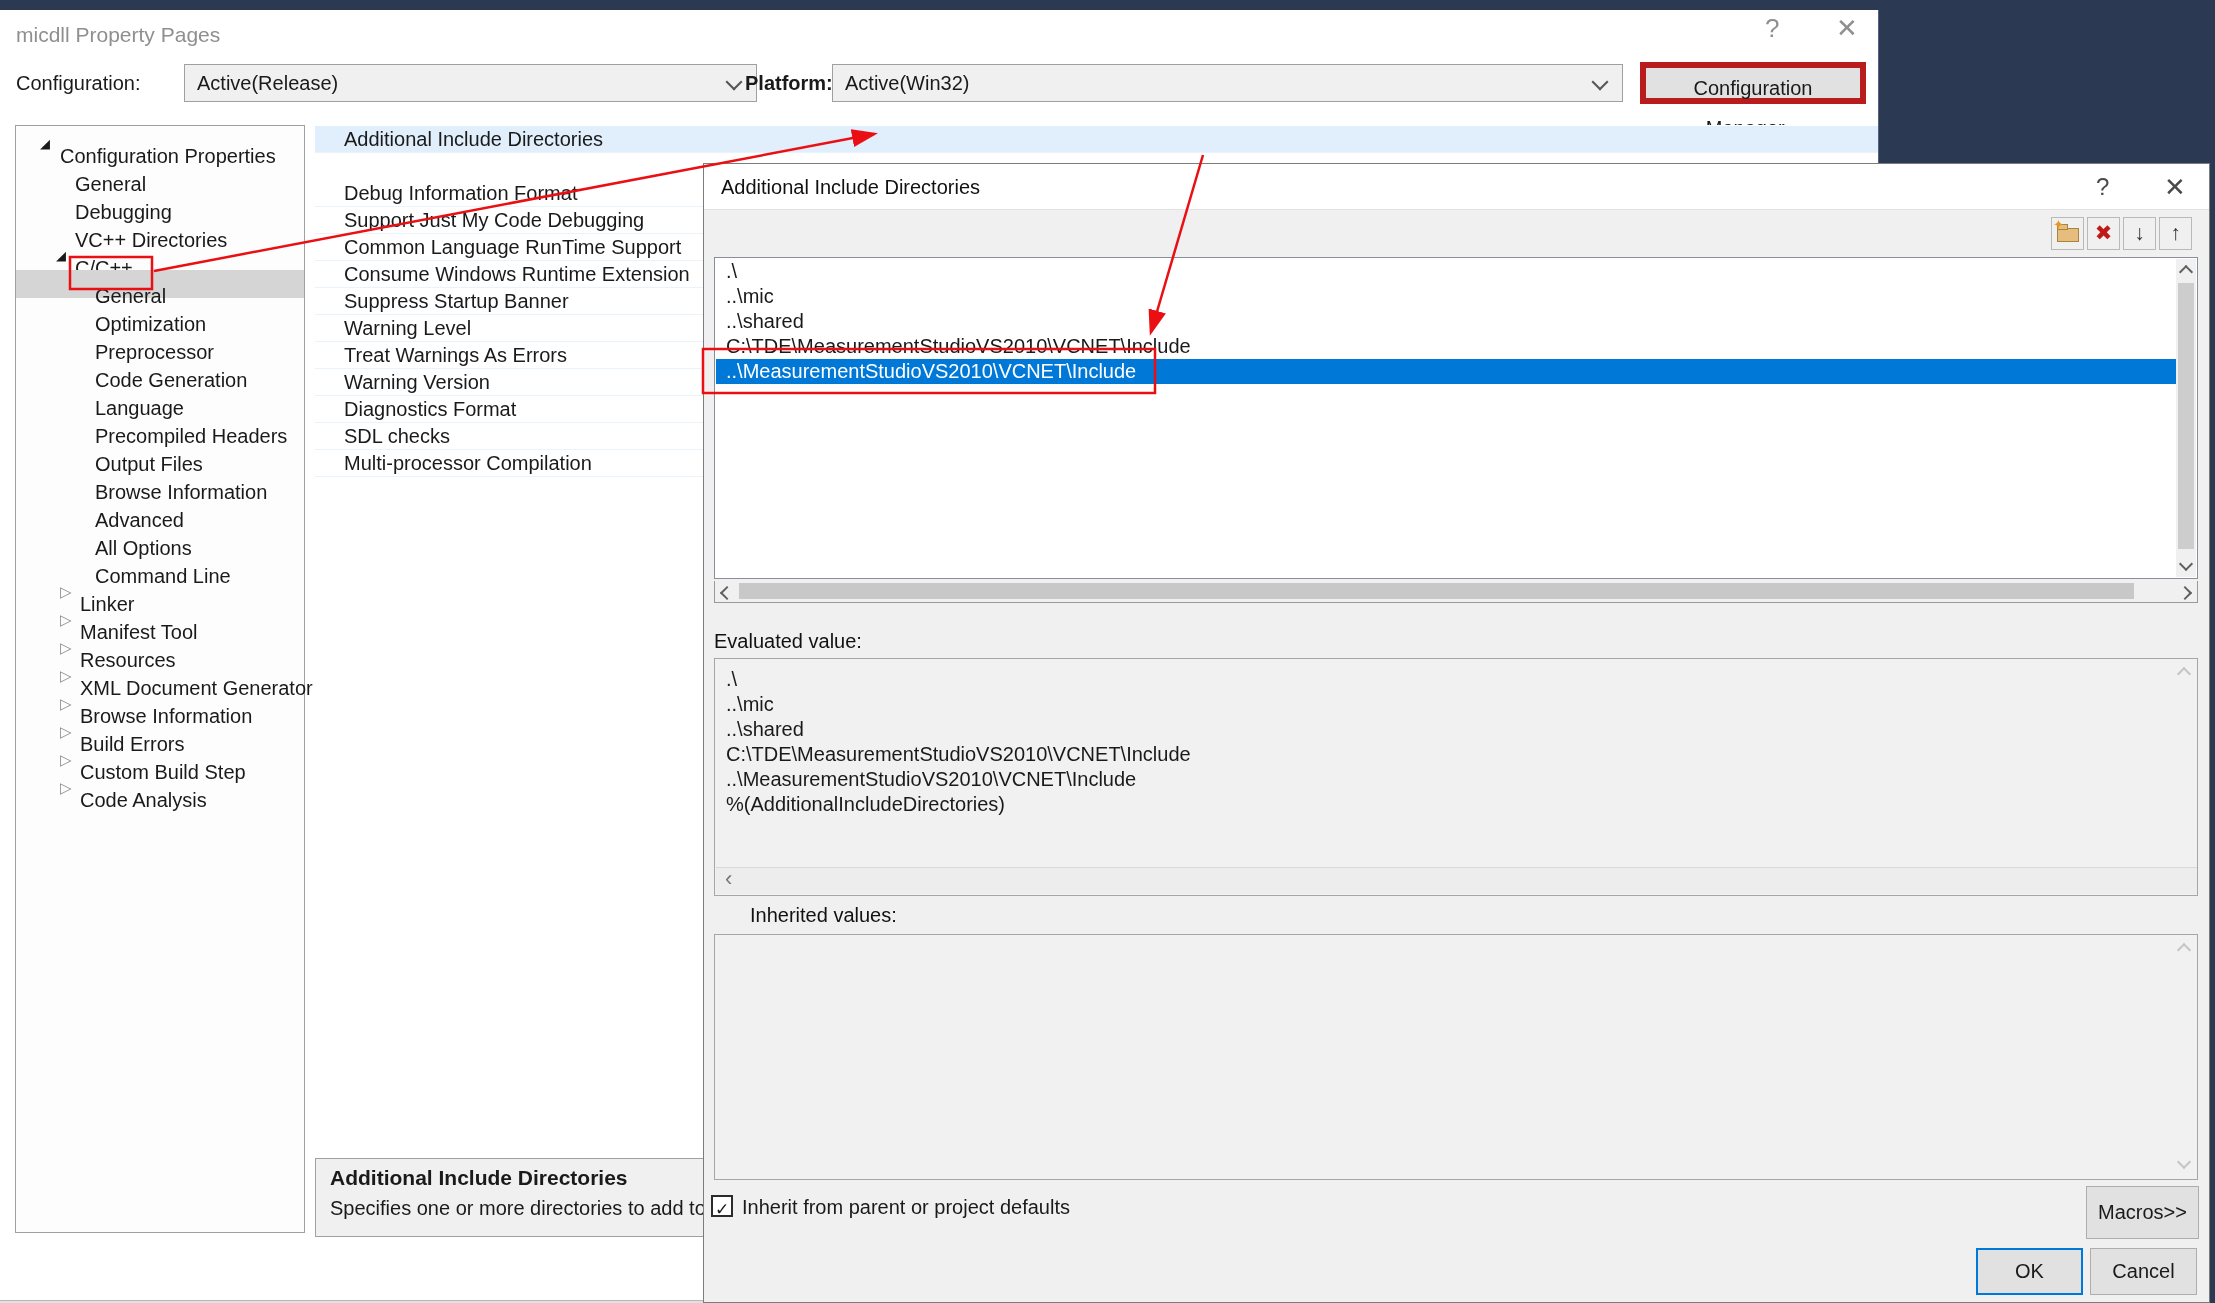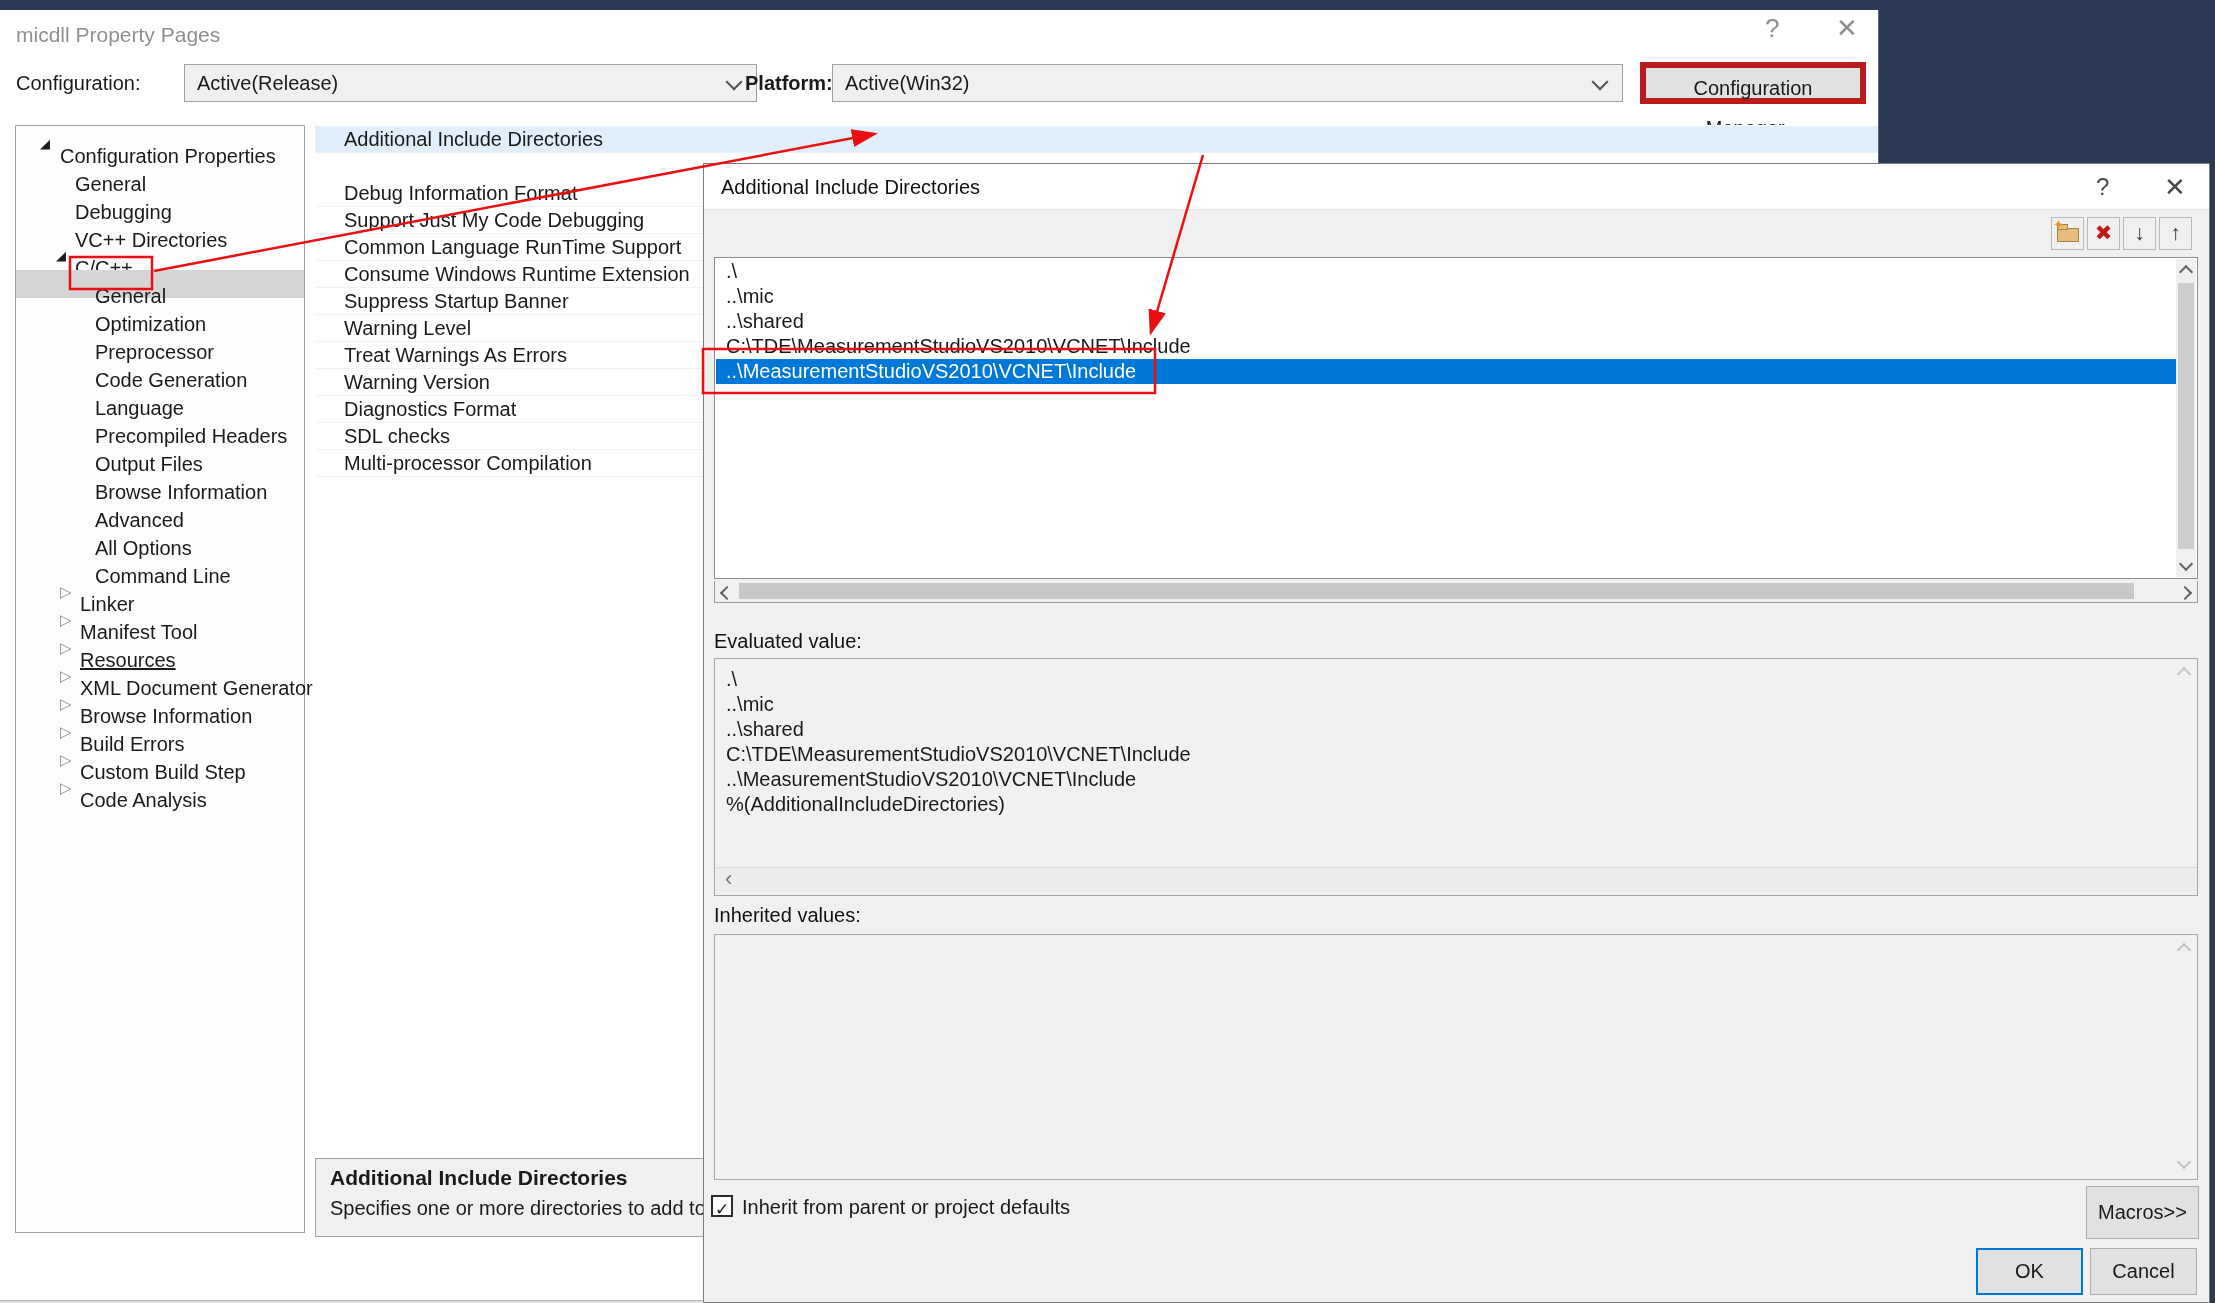--- a/index.html
+++ b/index.html
@@ -135,21 +135,21 @@
       <div class="titem" style="top:452px;">
           <span class="tglyph col" style="left:44px;">▷</span>
           <span class="tlabel" style="left:64px;">Linker</span>
         </div>
       <div class="titem" style="top:480px;">
           <span class="tglyph col" style="left:44px;">▷</span>
           <span class="tlabel" style="left:64px;">Manifest Tool</span>
         </div>
       <div class="titem" style="top:508px;">
           <span class="tglyph col" style="left:44px;">▷</span>
-          <span class="tlabel" style="left:64px;text-decoration:underline;">Resources</span>
+          <span class="tlabel" style="left:64px;">Resources</span>
         </div>
       <div class="titem" style="top:536px;">
           <span class="tglyph col" style="left:44px;">▷</span>
           <span class="tlabel" style="left:64px;">XML Document Generator</span>
         </div>
       <div class="titem" style="top:564px;">
           <span class="tglyph col" style="left:44px;">▷</span>
           <span class="tlabel" style="left:64px;">Browse Information</span>
         </div>
       <div class="titem" style="top:592px;">
@@ -230,21 +230,21 @@
       <div class="evline" style="top:58px;">..\shared</div>
       <div class="evline" style="top:83px;">C:\TDE\MeasurementStudioVS2010\VCNET\Include</div>
       <div class="evline" style="top:108px;">..\MeasurementStudioVS2010\VCNET\Include</div>
       <div class="evline" style="top:133px;">%(AdditionalIncludeDirectories)</div>
       <span class="schev up faint" style="right:8px;top:10px;border-color:#c4c4c4;"></span>
       <div class="evbar">
         <span style="position:absolute;left:9px;top:-2px;font-size:22px;">‹</span>
       </div>
     </div>
 
-    <div class="fieldlabel" style="top:740px;">Inherited values:</div>
+    <div class="fieldlabel" style="top:740px;margin-left:36px;">Inherited values:</div>
     <div class="valarea" style="top:770px;height:246px;">
       <span class="schev up faint" style="right:8px;top:10px;border-color:#c4c4c4;"></span>
       <span class="schev down faint" style="right:8px;bottom:12px;border-color:#c4c4c4;"></span>
     </div>
 
     <div class="checkbox">
       <span class="g">✓</span>
     </div>
     <div class="abs" style="left:38px;top:1032px;">Inherit from parent or project defaults</div>
 

